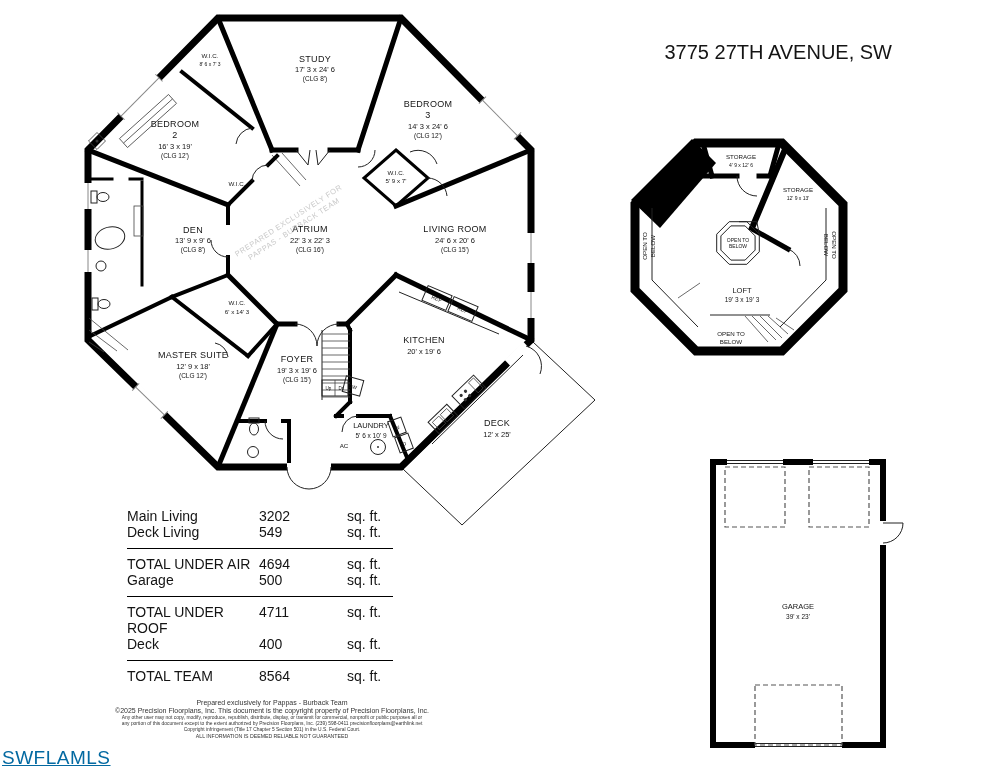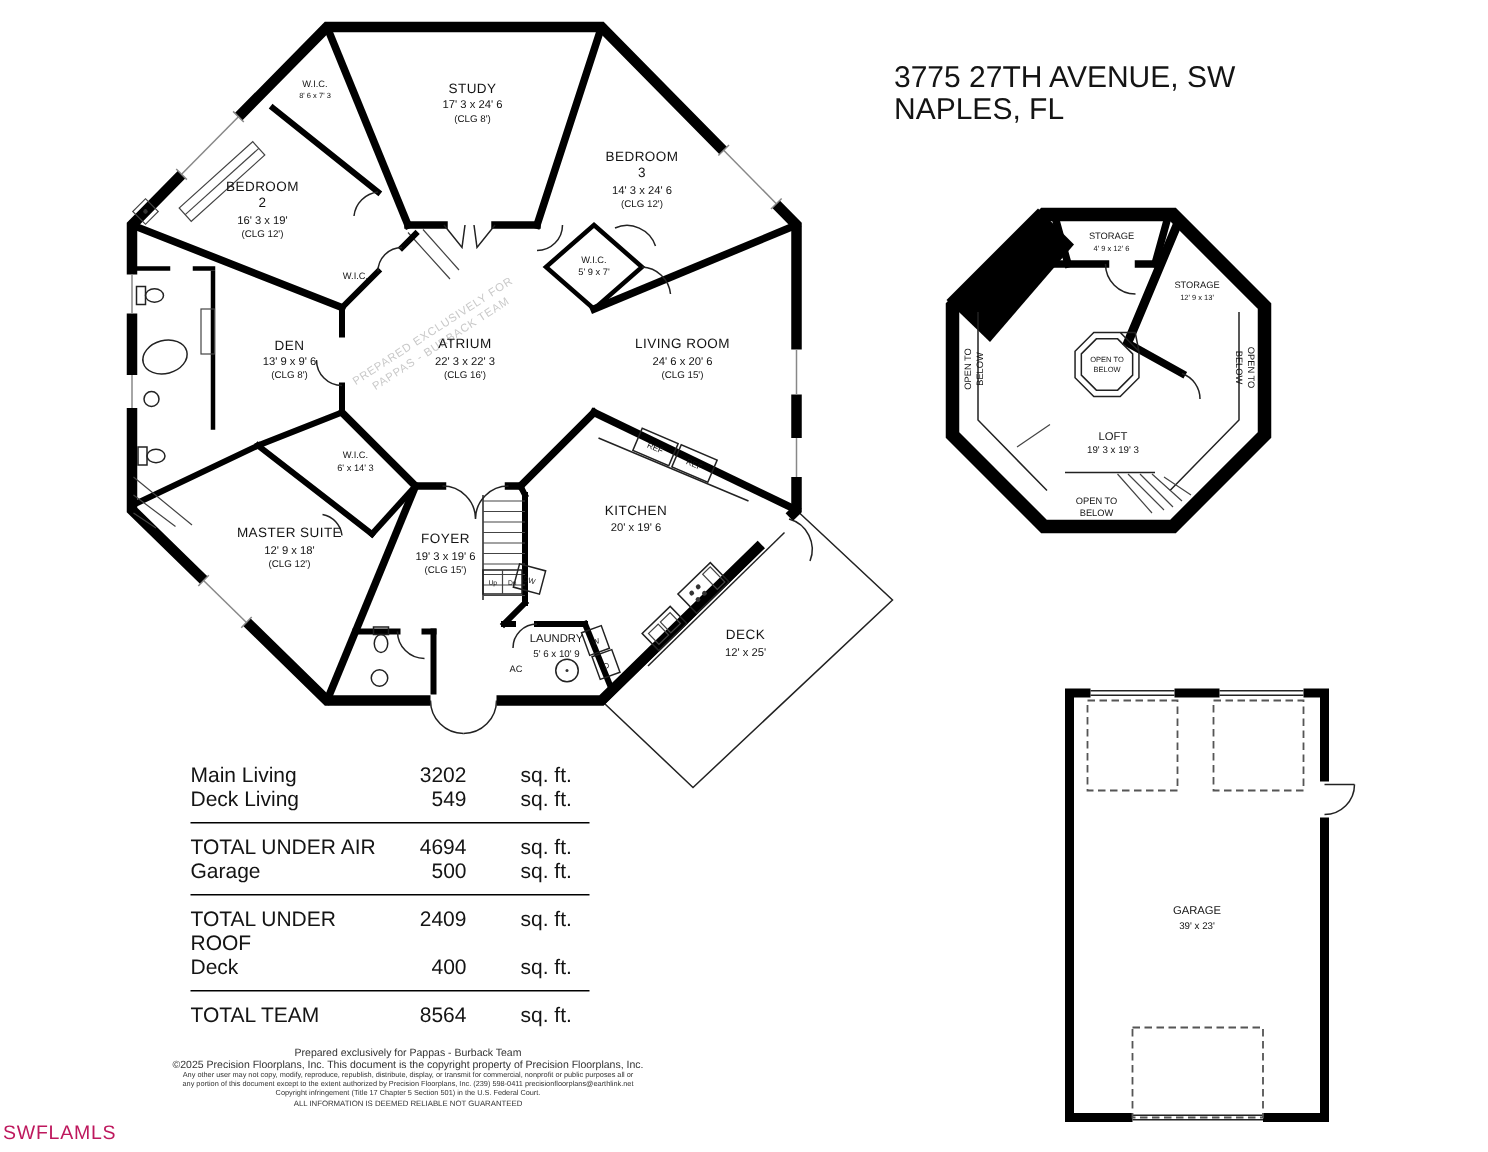--- a/index.html
+++ b/index.html
@@ -16,33 +16,33 @@
   .thin{stroke:#222;stroke-width:1;fill:none;}
   .hair{stroke:#444;stroke-width:.8;fill:none;}
   .win{stroke:#888;stroke-width:1;fill:none;}
   .dash{stroke:#555;stroke-width:1.2;fill:none;stroke-dasharray:5 3;}
   .rn{font-size:9px;letter-spacing:.3px;}
   .rd{font-size:7.5px;}
   .rc{font-size:6.5px;}
   .sm{font-size:6.2px;}
   .xs{font-size:5px;}
   .wm{font-size:7.5px;fill:#c9c9c9;letter-spacing:.6px;}
-  .title{position:absolute;left:596px;top:42px;width:296px;text-align:left;
+  .title{position:absolute;left:596px;top:42px;width:296px;text-align:right;
          font-size:20px;line-height:21px;color:#141414;}
   .areas{position:absolute;left:127px;top:508px;width:266px;font-size:14px;color:#141414;}
   .arow{display:flex;line-height:16px;}
   .alabel{flex:1;}
-  .aval{width:52px;text-align:right;}
+  .aval{width:52px;}
   .aunit{width:46px;padding-left:8px;margin-left:28px;}
   .adiv{border-top:1.6px solid #000;margin:8px 0 7px 0;height:0;}
   .footer{position:absolute;left:105px;top:699px;width:334px;text-align:center;color:#333;}
   .fl-big{font-size:7px;line-height:7.8px;}
   .fl-tiny{font-size:4.9px;line-height:6.2px;}
   .fl-last{font-size:5.2px;line-height:6.6px;}
-  .mls{position:absolute;left:2px;top:747px;font-size:13px;color:#be185d;letter-spacing:.5px;}
+  .mls{position:absolute;left:2px;top:747px;font-size:19px;color:#0369a1;letter-spacing:.5px;text-decoration:underline;}
 </style>
 </head>
 <body>
 
 <div id="page">
 
   <svg width="992" height="768" viewBox="0 0 992 768">
 
     <g>
 
@@ -352,21 +352,20 @@
         <line x1="883" y1="523" x2="903" y2="523" class="thin"></line>
         <path d="M903,523 A20,20 0 0 1 883,543" class="thin"></path>
       </g>
       <text x="798" y="609" class="rd">GARAGE</text>
       <text x="798" y="619" class="rc">39' x 23'</text>
     </g>
   </svg>
 
   <div class="title">
     <div>3775 27TH AVENUE, SW</div>
-    <div>NAPLES, FL</div>
   </div>
 
   <div class="areas">
     <div class="arow">
       <span class="alabel">Main Living</span>
         <span class="aval">3202</span>
         <span class="aunit">sq. ft.</span>
     </div>
     <div class="arow">
       <span class="alabel">Deck Living</span>
@@ -380,21 +379,21 @@
         <span class="aunit">sq. ft.</span>
     </div>
     <div class="arow">
       <span class="alabel">Garage</span>
         <span class="aval">500</span>
         <span class="aunit">sq. ft.</span>
     </div>
     <div class="adiv"></div>
     <div class="arow">
       <span class="alabel">TOTAL UNDER ROOF</span>
-        <span class="aval">2409</span>
+        <span class="aval">4711</span>
         <span class="aunit">sq. ft.</span>
     </div>
     <div class="arow">
       <span class="alabel">Deck</span>
         <span class="aval">400</span>
         <span class="aunit">sq. ft.</span>
     </div>
     <div class="adiv"></div>
     <div class="arow">
       <span class="alabel">TOTAL TEAM</span>

